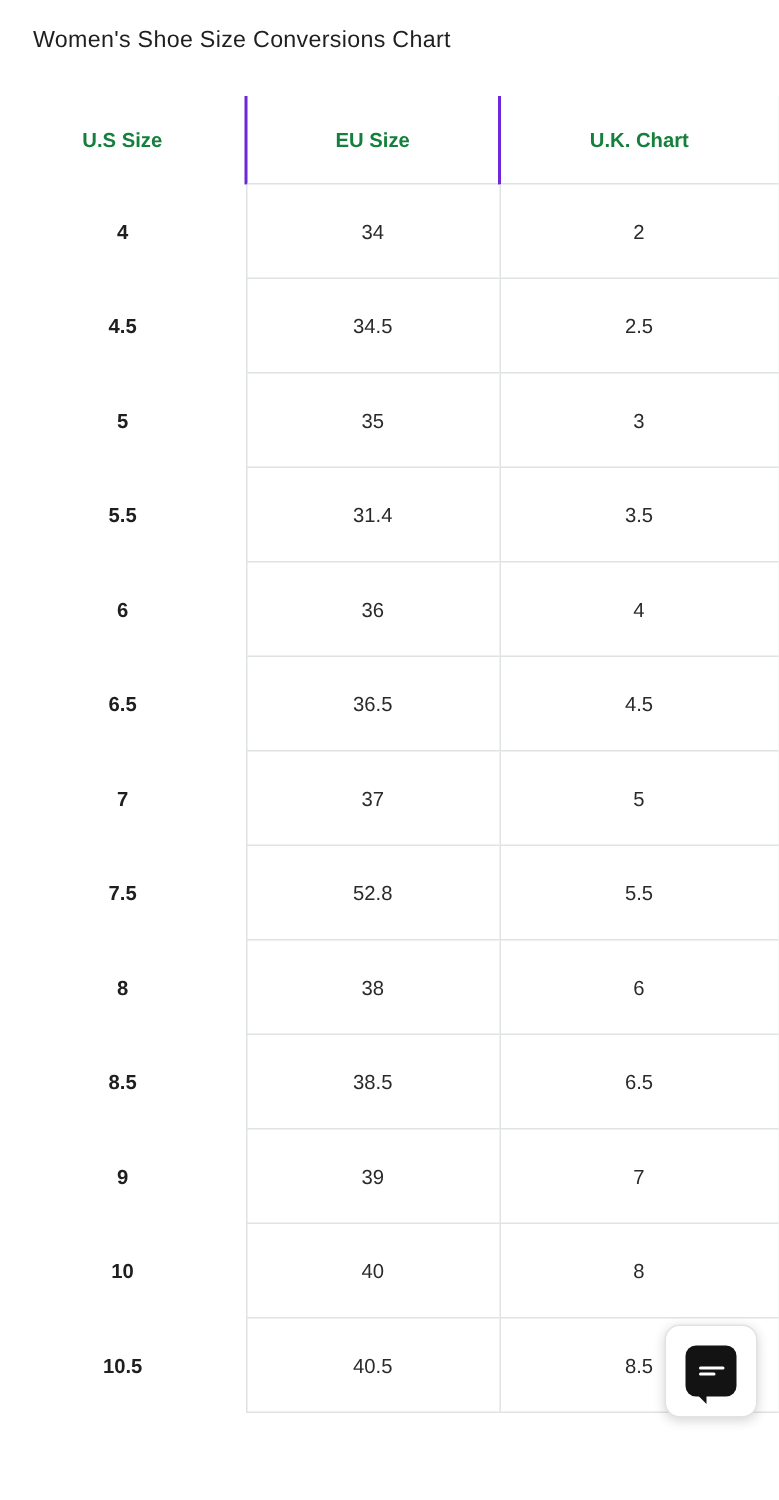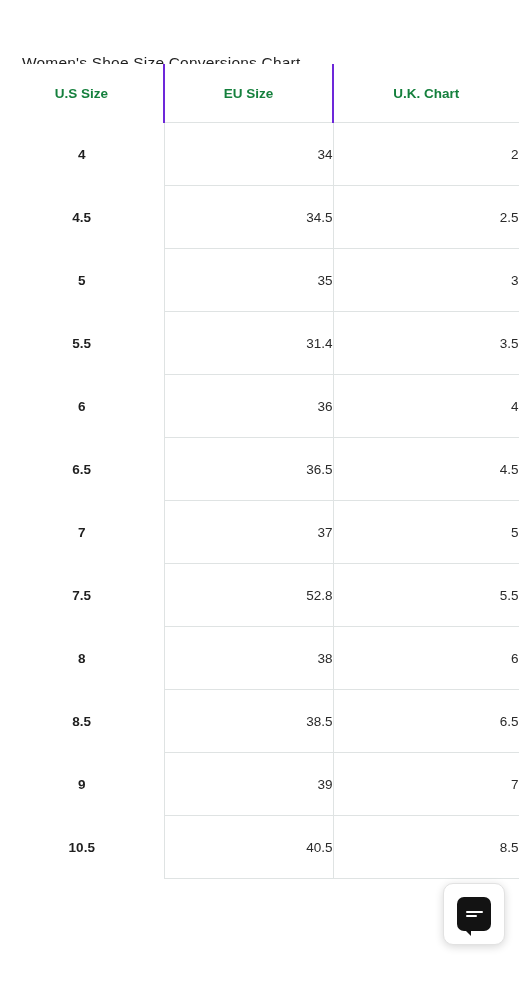--- a/index.html
+++ b/index.html
@@ -17,21 +17,20 @@
   }
   .page-title {
     position: absolute;
     left: 22px;
     top: 18px;
     font-size: 15.5px;
     font-weight: 400;
     color: #1f1f1f;
     letter-spacing: 0.2px;
     white-space: nowrap;
-    margin-top: 36px;
   }
   .table-wrap {
     position: absolute;
     left: 0;
     top: 64px;
     width: 519px;
   }
   table.size-table {
     border-collapse: collapse;
     width: 519px;
@@ -79,21 +78,20 @@
     color: #1f1f1f;
     background: #ffffff;
   }
   tbody td.bordered {
     border-left: 1px solid #dfe3e3;
     border-bottom: 1px solid #dfe3e3;
     font-weight: 400;
     font-size: 13.5px;
     color: #2a2a2a;
     background: #ffffff;
-    text-align: right;
   }
   tbody td.uk-cell {
     border-right: 1px solid #dfe3e3;
   }
   
   .chat-widget {
     position: absolute;
     right: 14px;
     bottom: 55px;
     width: 62px;
@@ -210,20 +208,25 @@
         <td class="us-cell">8.5</td>
         <td class="bordered">38.5</td>
         <td class="bordered uk-cell">6.5</td>
       </tr>
       <tr>
         <td class="us-cell">9</td>
         <td class="bordered">39</td>
         <td class="bordered uk-cell">7</td>
       </tr>
       <tr>
+        <td class="us-cell">10</td>
+        <td class="bordered">40</td>
+        <td class="bordered uk-cell">8</td>
+      </tr>
+      <tr>
         <td class="us-cell">10.5</td>
         <td class="bordered">40.5</td>
         <td class="bordered uk-cell">8.5</td>
       </tr>
     </tbody>
   </table>
 </div>
 
 <div class="chat-widget">
   <span class="bubble">

